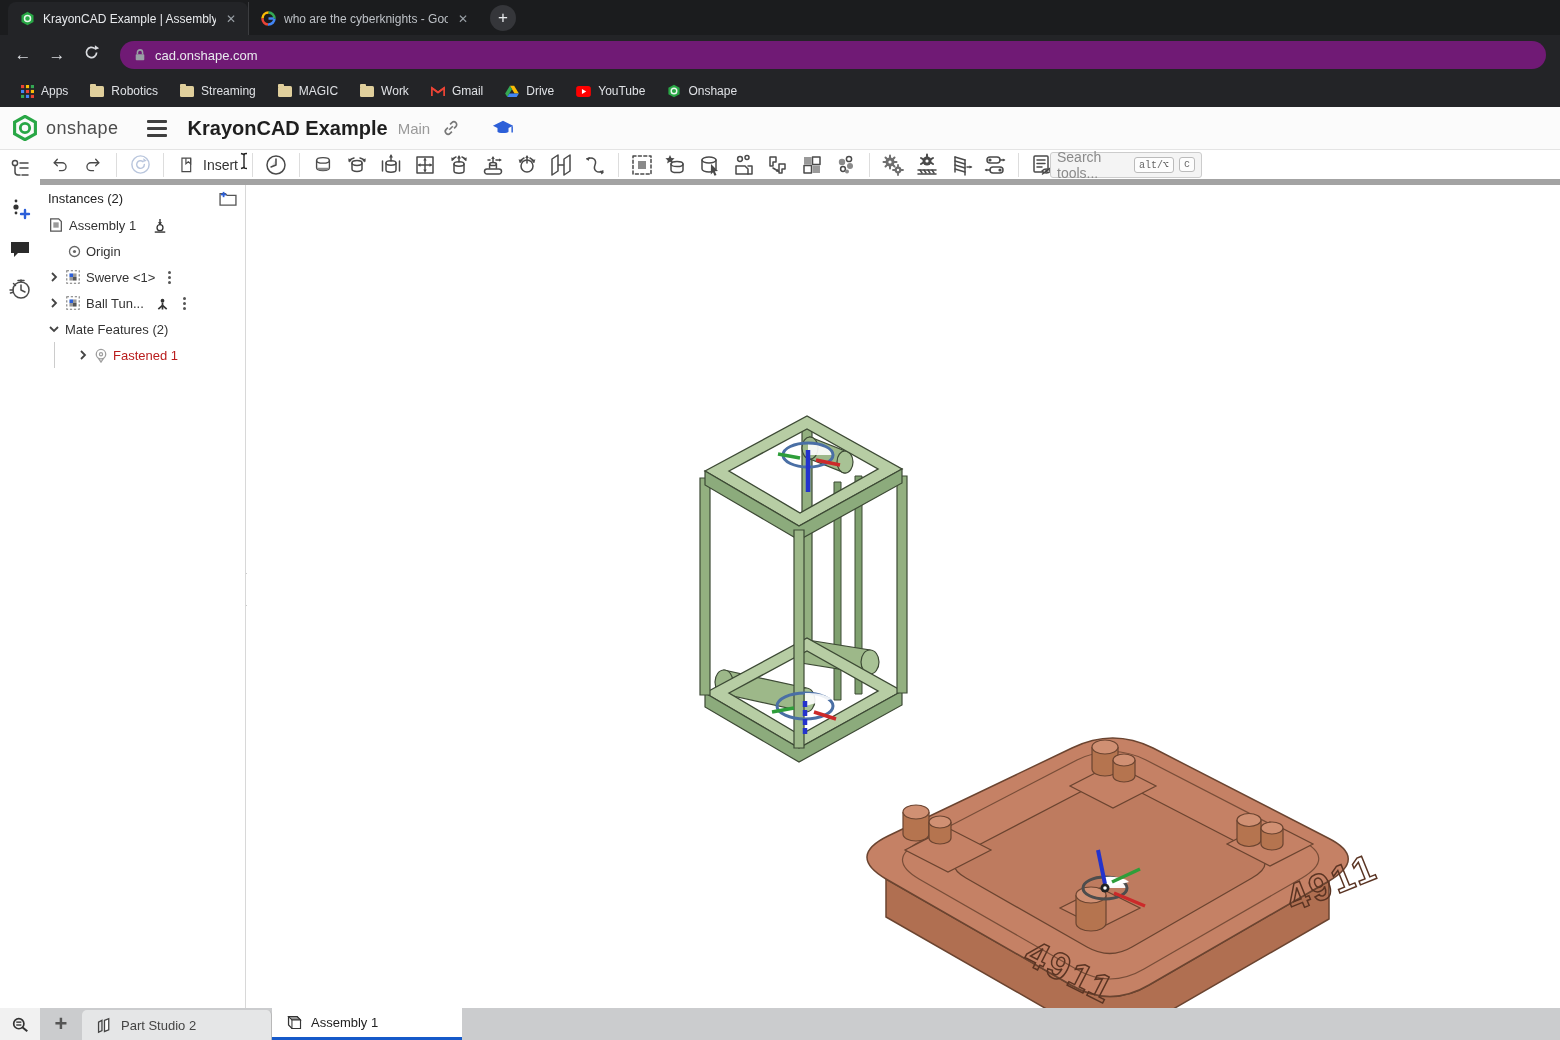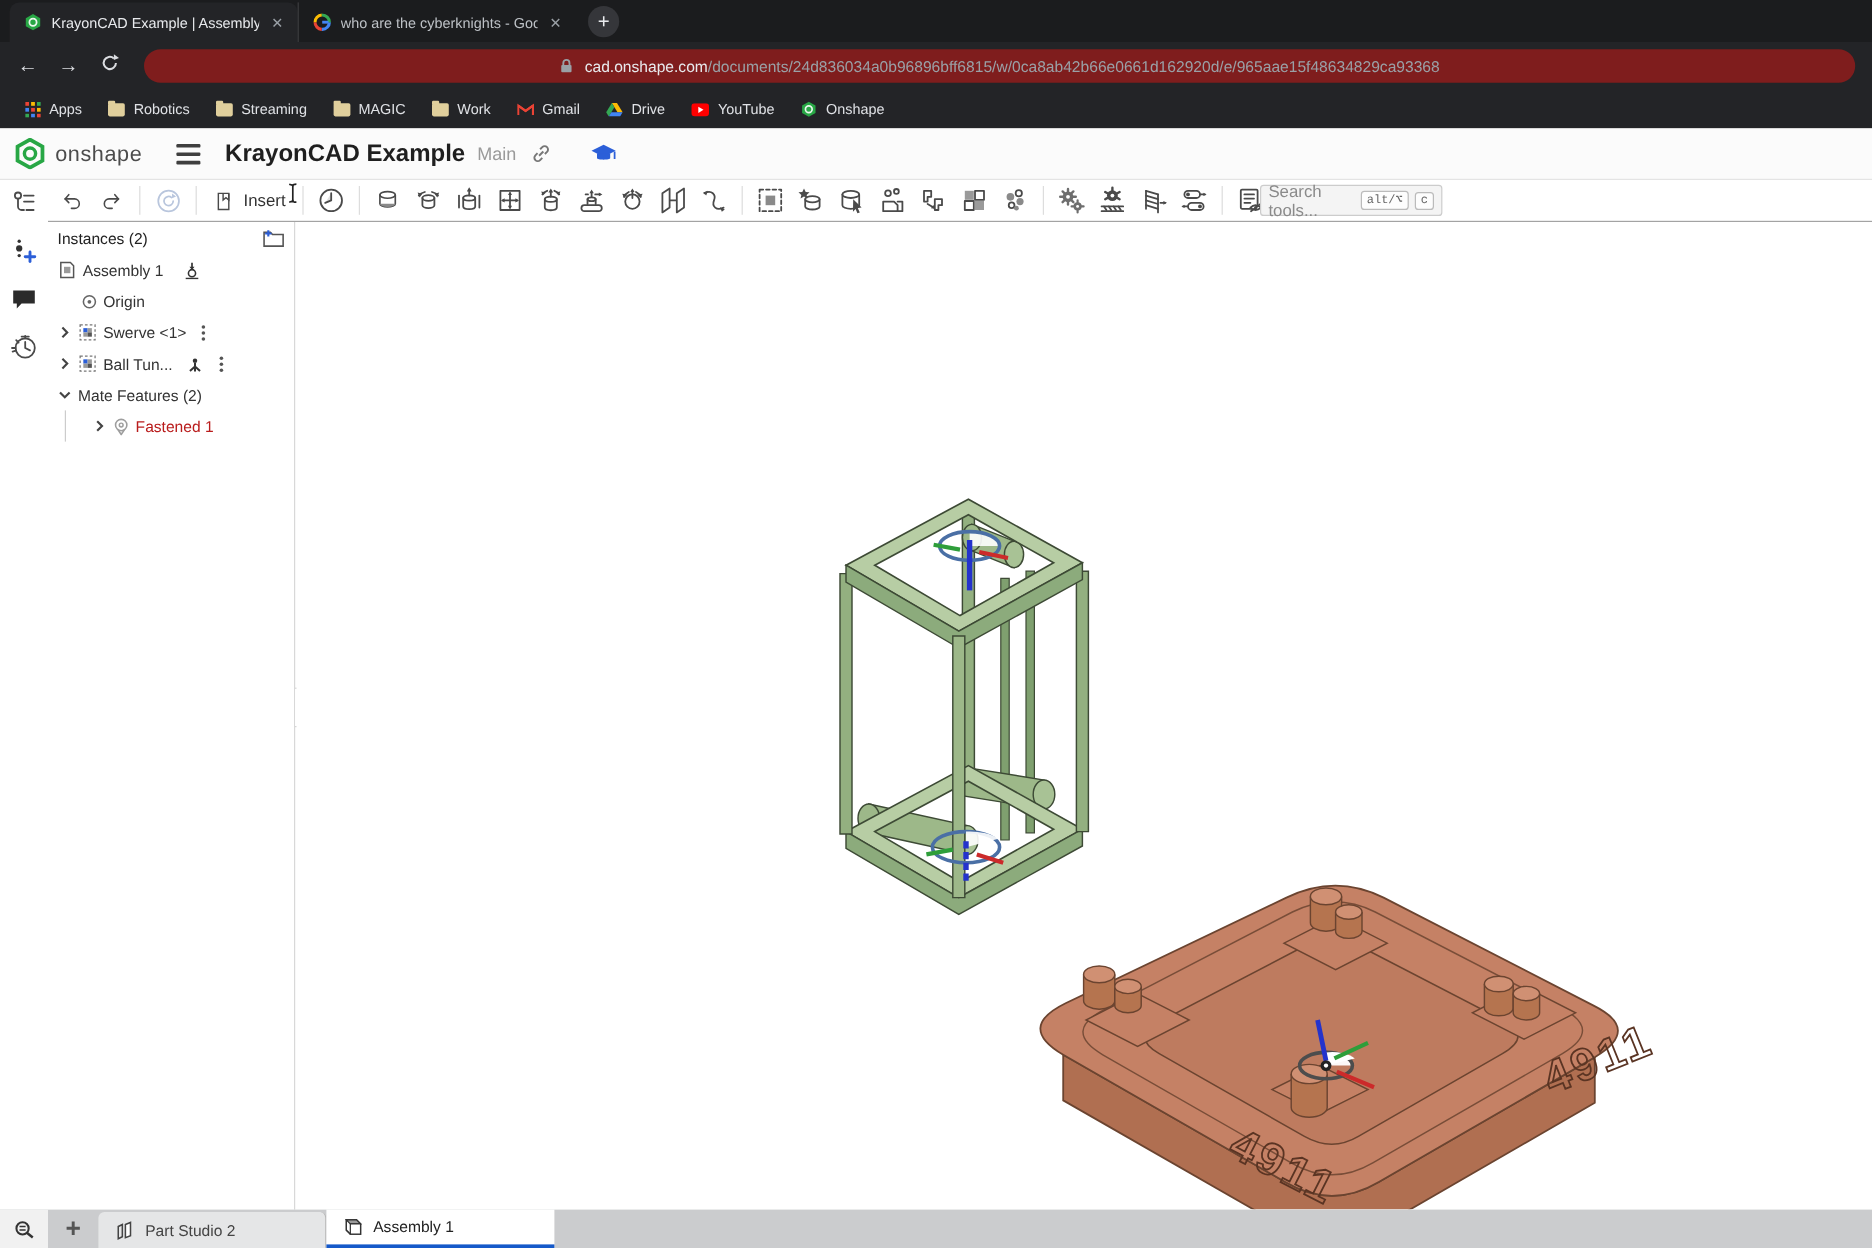--- a/index.html
+++ b/index.html
@@ -11,39 +11,39 @@
   #tabstrip { position:absolute; left:0; top:0; width:1560px; height:35px; background:#1b1c1e; display:flex; align-items:flex-end; }
   .btab { height:33px; display:flex; align-items:center; gap:8px; padding:0 10px 0 12px; font-size:12px; min-width:0; }
   .btab.active { background:#232427; border-radius:8px 8px 0 0; color:#e8eaed; width:240px; margin-left:8px; }
   .btab.inactive { color:#bdc1c6; width:232px; border-left:1px solid #3c3d40; }
   .btab .ttl { white-space:nowrap; overflow:hidden; flex:1; }
   .tclose { color:#9aa0a6; font-size:12px; padding:0 2px; flex:none; }
   .newtab { width:26px; height:26px; border-radius:50%; background:#35363a; color:#e8eaed; font-size:17px; line-height:25px; text-align:center; margin:0 0 4px 10px; }
 
   #urlrow { position:absolute; left:0; top:35px; width:1560px; height:40px; background:#232427; display:flex; align-items:center; }
   .navbtn { color:#dadce0; font-size:17px; width:34px; text-align:center; }
-  #omnibox { flex:1; height:28px; margin:0 14px 0 12px; background:#7f1d1d; border-radius:14px; display:flex; align-items:center; padding:0 14px; font-size:13px;justify-content:center; }
+  #omnibox { flex:1; height:28px; margin:0 14px 0 12px; background:#701a75; border-radius:14px; display:flex; align-items:center; padding:0 14px; font-size:13px; }
   #omnibox .dom { color:#e8eaed; }
   #omnibox .path { color:#9aa0a6; }
 
   #bookmarks { position:absolute; left:0; top:75px; width:1560px; height:32px; background:#232427; display:flex; align-items:center; padding-left:12px; gap:4px; }
   .bm { display:flex; align-items:center; gap:7px; color:#dfe1e5; font-size:12px; padding:3px 9px; border-radius:4px; }
   .folder { width:14px; height:11px; background:#e0cf9c; border-radius:1.5px; position:relative; }
   .folder:before { content:""; position:absolute; left:0; top:-2px; width:6px; height:3px; background:#e0cf9c; border-radius:1px 1px 0 0; }
 
   
   #osheader { position:absolute; left:0; top:107px; width:1560px; height:43px; background:#fbfbfb; border-bottom:1px solid #e4e4e4; display:flex; align-items:center; }
   .brandword { font-size:18px; color:#4c4c4c; letter-spacing:.5px; margin-left:8px; }
   #hamburger { margin-left:28px; display:flex; flex-direction:column; gap:4px; }
   #hamburger i { width:20px; height:3px; background:#3f3f3f; border-radius:1px; }
   #doctitle { font-size:20px; font-weight:bold; color:#1f1f1f; margin-left:21px; }
   #branch { font-size:15px; color:#9a9a9a; margin-left:10px; }
 
   
-  #ostoolbar { position:absolute; left:40px; top:150px; width:1520px; height:35px; background:#fff; border-bottom:1px solid #a3a3a3; display:flex; align-items:center; }
+  #ostoolbar { position:absolute; left:40px; top:150px; width:1520px; height:35px; background:#fff; border-bottom:6px solid #a3a3a3; display:flex; align-items:center; }
   .ti { width:30px; height:28px; display:flex; align-items:center; justify-content:center; margin:0 2px; }
   .ti svg { stroke:#4a4a4a; fill:none; stroke-width:1.5; stroke-linecap:round; stroke-linejoin:round; }
   .tsep { width:1px; height:24px; background:#ddd; margin:0 6px; }
   #insertbtn { display:flex; align-items:center; gap:6px; font-size:14px; color:#333; padding:3px 8px; }
   #searchtools { position:absolute; right:360px; left:auto; display:flex; align-items:center; gap:5px; background:#f4f4f4; border:1px solid #ccc; border-radius:3px; height:26px; padding:0 6px; width:152px; }
   #searchtools .stx { color:#8a8a8a; font-size:14px; flex:1; }
   kbd { font-family:Liberation Mono, monospace; font-size:10px; color:#666; background:#fdfdfd; border:1px solid #bbb; border-radius:3px; padding:1px 4px; }
   #ibeam { position:absolute; left:239px; top:152px; width:10px; height:18px; }
 
   
@@ -114,21 +114,20 @@
           <path d="M16 10 a6 6 0 1 1 -2-4.5" fill="none" stroke="#dadce0" stroke-width="2"></path>
           <polygon points="14,1.5 14,7 19,5" fill="#dadce0"></polygon>
         </svg>
     </span>
     <div id="omnibox">
       <svg width="12" height="14" viewBox="0 0 14 16" style="margin-right:9px">
           <rect x="2" y="7" width="10" height="7" rx="1" fill="#9aa0a6"></rect>
           <path d="M4 7 V5 a3 3 0 0 1 6 0 V7" fill="none" stroke="#9aa0a6" stroke-width="1.8"></path>
         </svg>
       <span class="dom">cad.onshape.com</span>
-        <span class="path">/documents/24d836034a0b96896bff6815/w/0ca8ab42b66e0661d162920d/e/965aae15f48634829ca93368</span>
     </div>
   </div>
 
   <div id="bookmarks">
     <div class="bm">
       <svg width="13" height="13" viewBox="0 0 14 14">
           <g fill="#dadce0">
             <rect x="0" y="0" width="3.4" height="3.4" fill="#ea4335"></rect>
             <rect x="5.3" y="0" width="3.4" height="3.4" fill="#fbbc05"></rect>
             <rect x="10.6" y="0" width="3.4" height="3.4" fill="#34a853"></rect>

